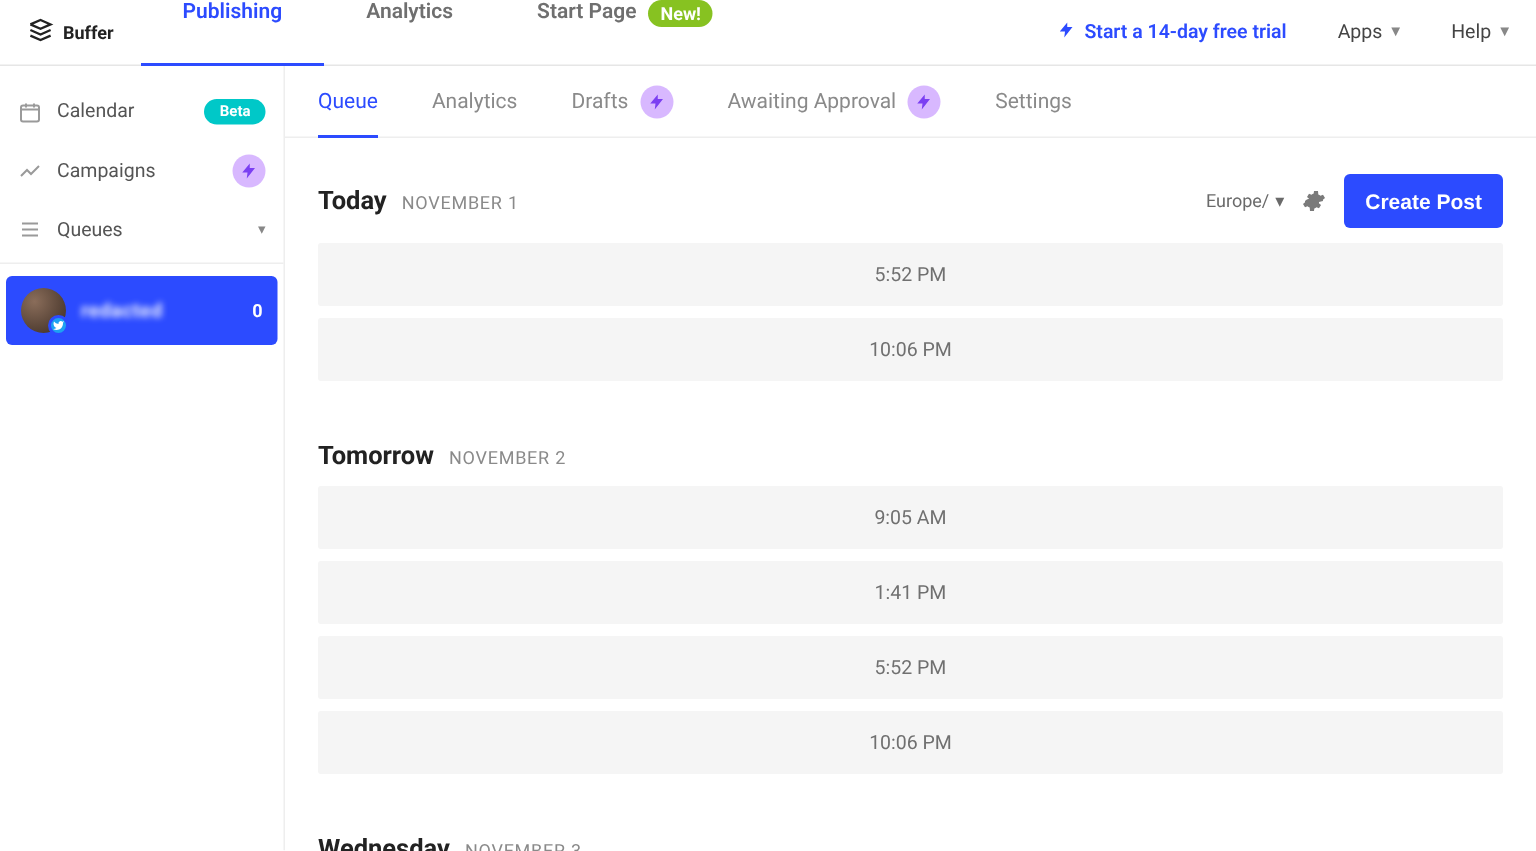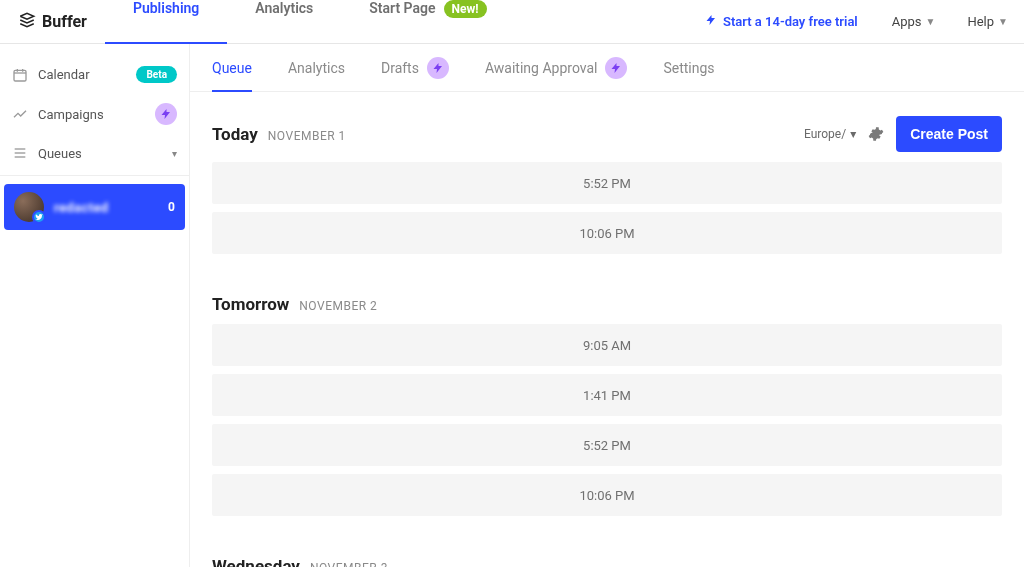--- a/index.html
+++ b/index.html
@@ -1,20 +1,20 @@
 <!DOCTYPE html>
 <html><head>
 <meta charset="utf-8">
 <style>
   * { box-sizing: border-box; margin: 0; padding: 0; }
   html, body { width: 1024px; height: 567px; font-family: -apple-system, BlinkMacSystemFont, "Segoe UI", Roboto, Helvetica, Arial, sans-serif; color: #333; background: #fff; overflow: hidden; }
 
   
   .topnav { display: flex; align-items: center; height: 44px; border-bottom: 1px solid #e6e6e6; }
-  .logo { display: flex; align-items: center; gap: 6px; padding: 0 18px; font-weight: 700; font-size: 16px; color: #222; }
+  .logo { display: flex; align-items: center; gap: 6px; padding: 0 18px; font-weight: 700; font-size: 12px; color: #222; }
   .logo svg { width: 18px; height: 18px; }
   .nav-tabs { display: flex; align-items: stretch; height: 100%; }
   .nav-tab { display: flex; align-items: flex-start; padding: 0 28px; font-size: 14px; font-weight: 600; color: #6f6f6f; cursor: pointer; position: relative; }
   .nav-tab.active { color: #2c4bff; }
   .nav-tab.active::after { content: ""; position: absolute; left: 0; right: 0; bottom: -1px; height: 2px; background: #2c4bff; }
   .new-badge { background: #87c221; color: #fff; font-size: 12px; font-weight: 700; padding: 2px 8px; border-radius: 10px; margin-left: 8px; }
   .topnav-spacer { flex: 1; }
   .trial { color: #2c4bff; font-size: 13px; font-weight: 600; display: flex; align-items: center; gap: 6px; padding: 0 18px; cursor: pointer; }
   .top-link { display: flex; align-items: center; gap: 4px; padding: 0 16px; font-size: 13px; color: #444; cursor: pointer; }
   .chev { font-size: 10px; color: #888; }

